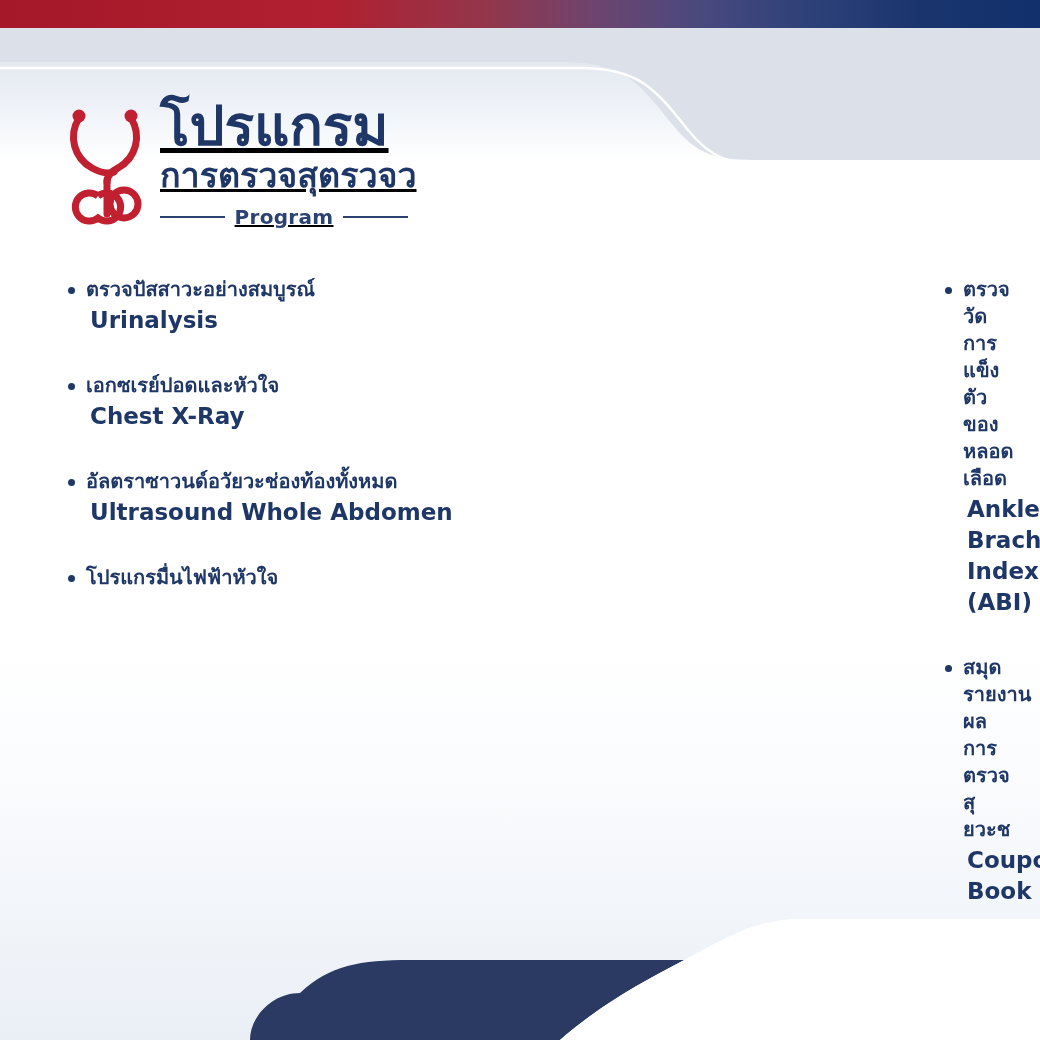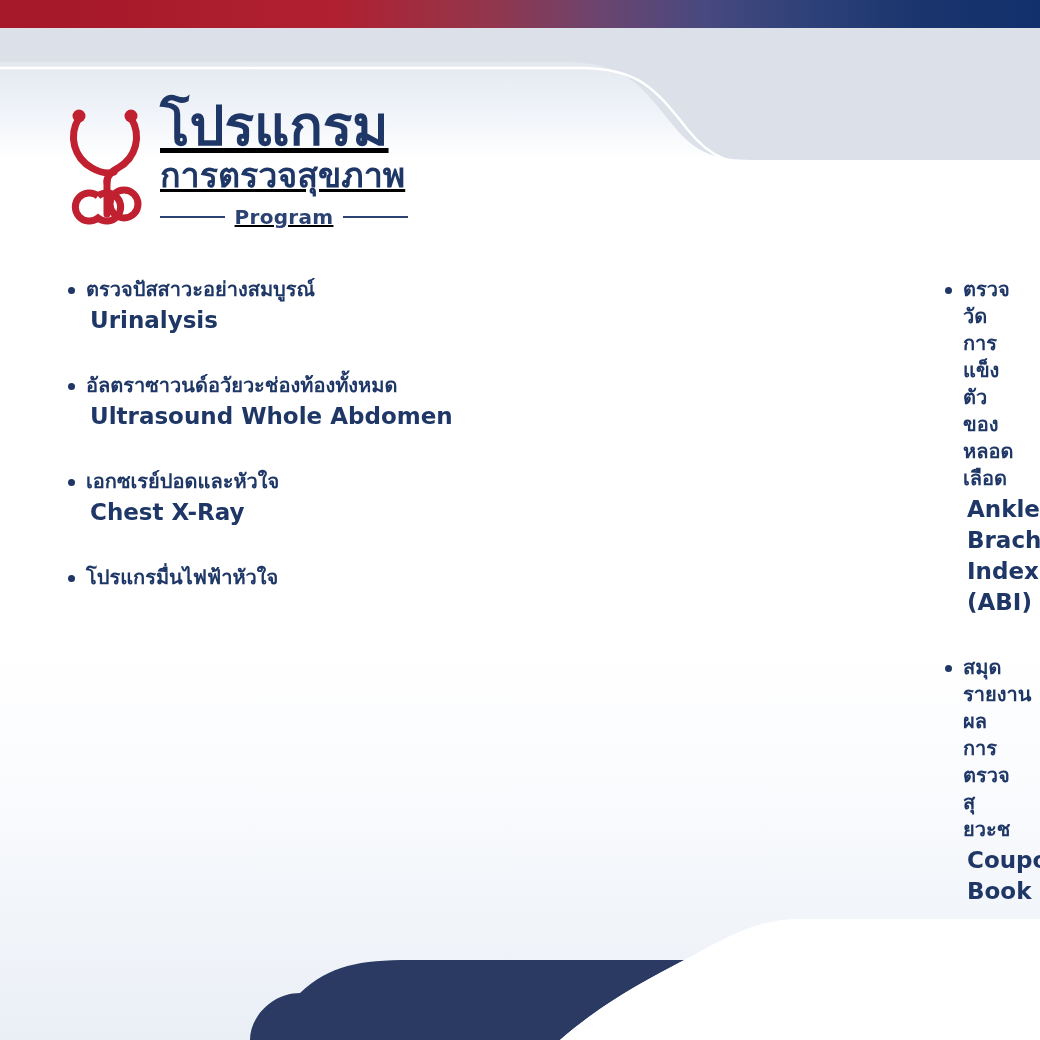--- a/index.html
+++ b/index.html
@@ -235,21 +235,21 @@
         </g>
         <circle cx="17" cy="20" r="6.5" fill="#c0202f"></circle>
         <circle cx="69" cy="20" r="6.5" fill="#c0202f"></circle>
         <path d="M45,84 L45,118" stroke="#c0202f" stroke-width="7" stroke-linecap="round" fill="none"></path>
         <circle cx="62" cy="108" r="14" fill="none" stroke="#c0202f" stroke-width="7"></circle>
         <path d="M36,100 a14,14 0 1,0 0,22 a14,14 0 1,0 0,-22" fill="none" stroke="#c0202f" stroke-width="7"></path>
       </svg>
     </div>
     <div class="title-block">
       <div class="title-main">โปรแกรม</div>
-      <div class="title-sub">การตรวจสุขภาพ</div>
+      <div class="title-sub">การตรวจสุตรวจว</div>
       <div class="title-rule-row">
         <span class="rule"></span>
         <span class="title-en">Program</span>
         <span class="rule"></span>
       </div>
     </div>
   </div>
 
   <div class="columns">
 
@@ -259,31 +259,31 @@
         <div class="svc-th">
           <span class="bullet"></span>
           <span>ตรวจปัสสาวะอย่างสมบูรณ์</span>
         </div>
         <div class="svc-en">Urinalysis</div>
       </div>
 
       <div class="service-item">
         <div class="svc-th">
           <span class="bullet"></span>
+          <span>เอกซเรย์ปอดและหัวใจ</span>
+        </div>
+        <div class="svc-en">Chest X-Ray</div>
+      </div>
+
+      <div class="service-item">
+        <div class="svc-th">
+          <span class="bullet"></span>
           <span>อัลตราซาวนด์อวัยวะช่องท้องทั้งหมด</span>
         </div>
         <div class="svc-en">Ultrasound Whole Abdomen</div>
-      </div>
-
-      <div class="service-item">
-        <div class="svc-th">
-          <span class="bullet"></span>
-          <span>เอกซเรย์ปอดและหัวใจ</span>
-        </div>
-        <div class="svc-en">Chest X-Ray</div>
       </div>
 
       <div class="service-item">
         <div class="svc-th">
           <span class="bullet"></span>
           <span>โปรแกรมื่นไฟฟ้าหัวใจ</span>
         </div>
       </div>
 
     </div>

